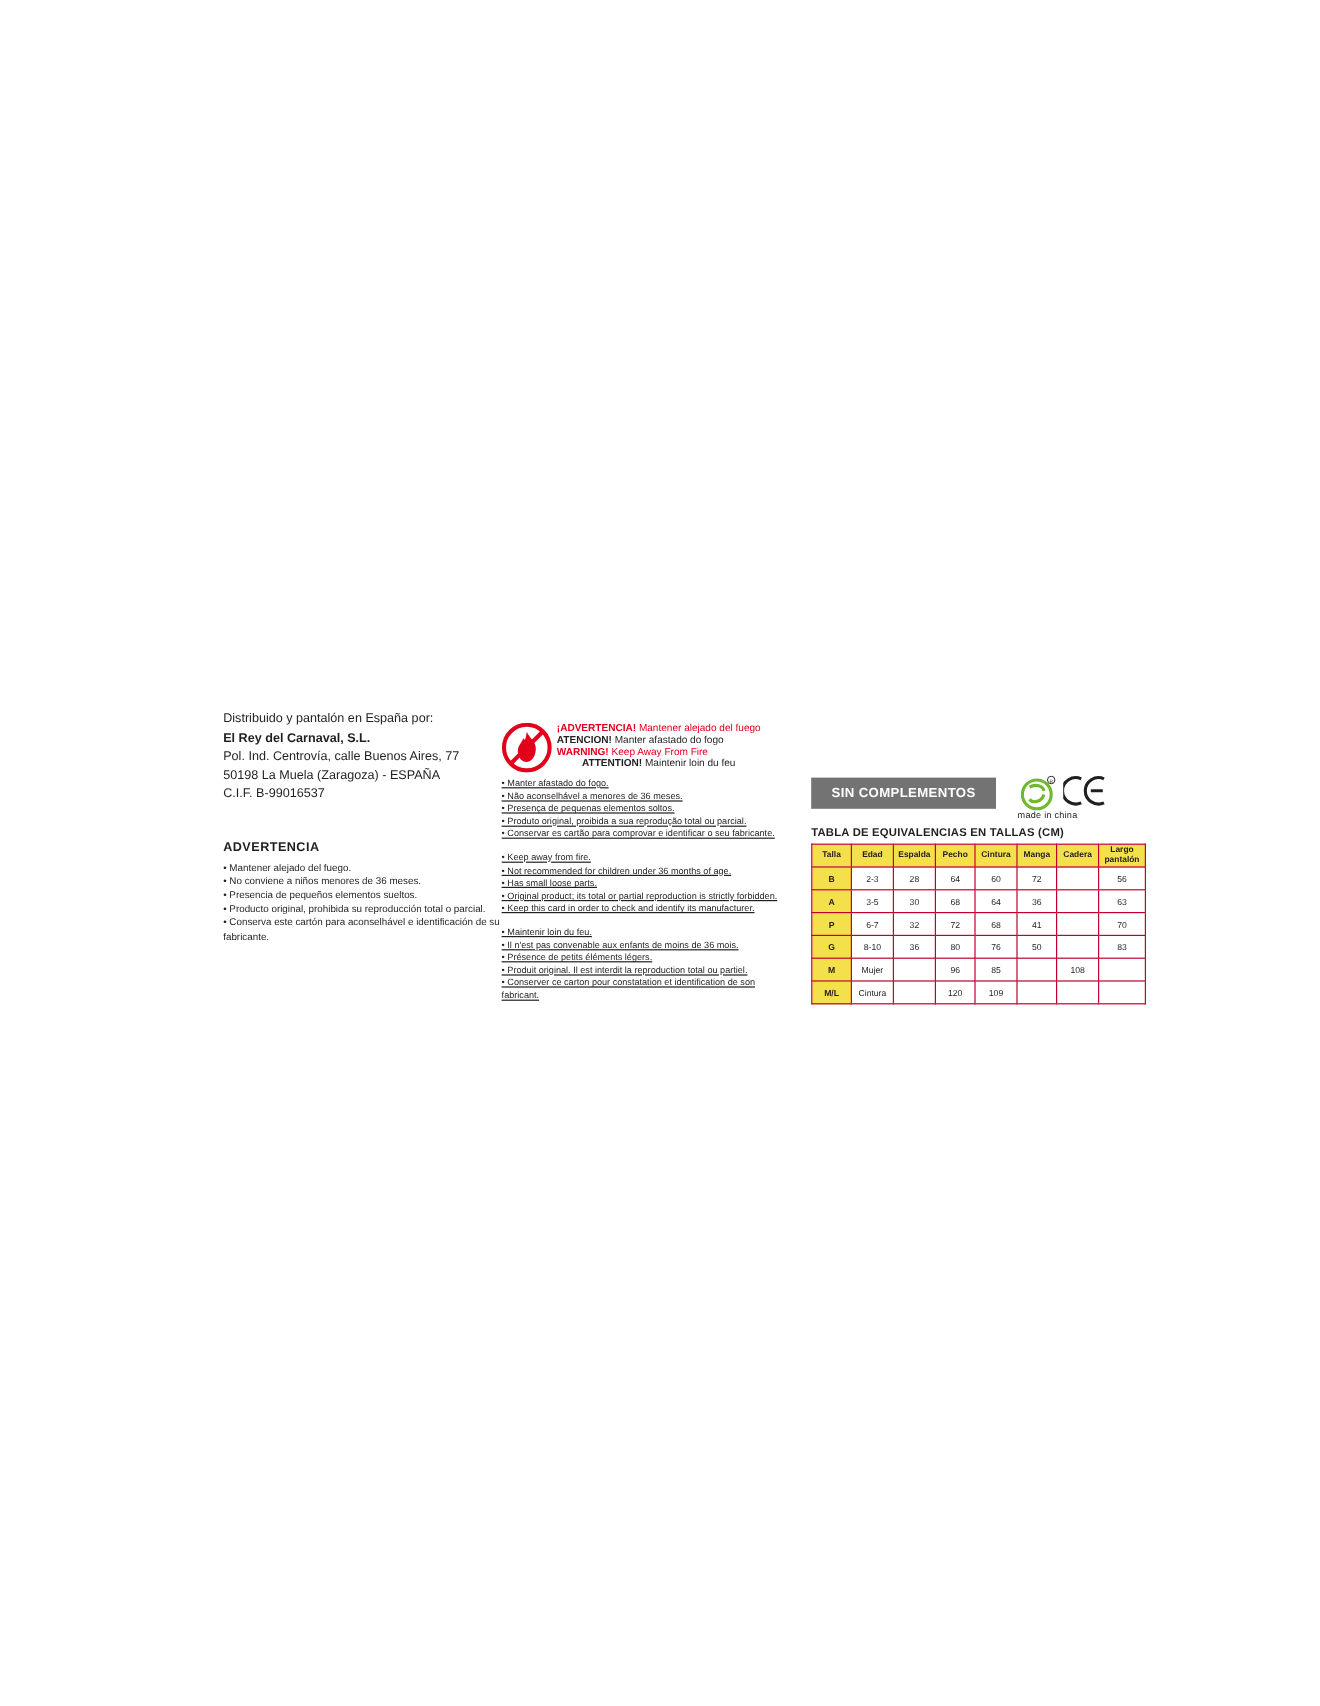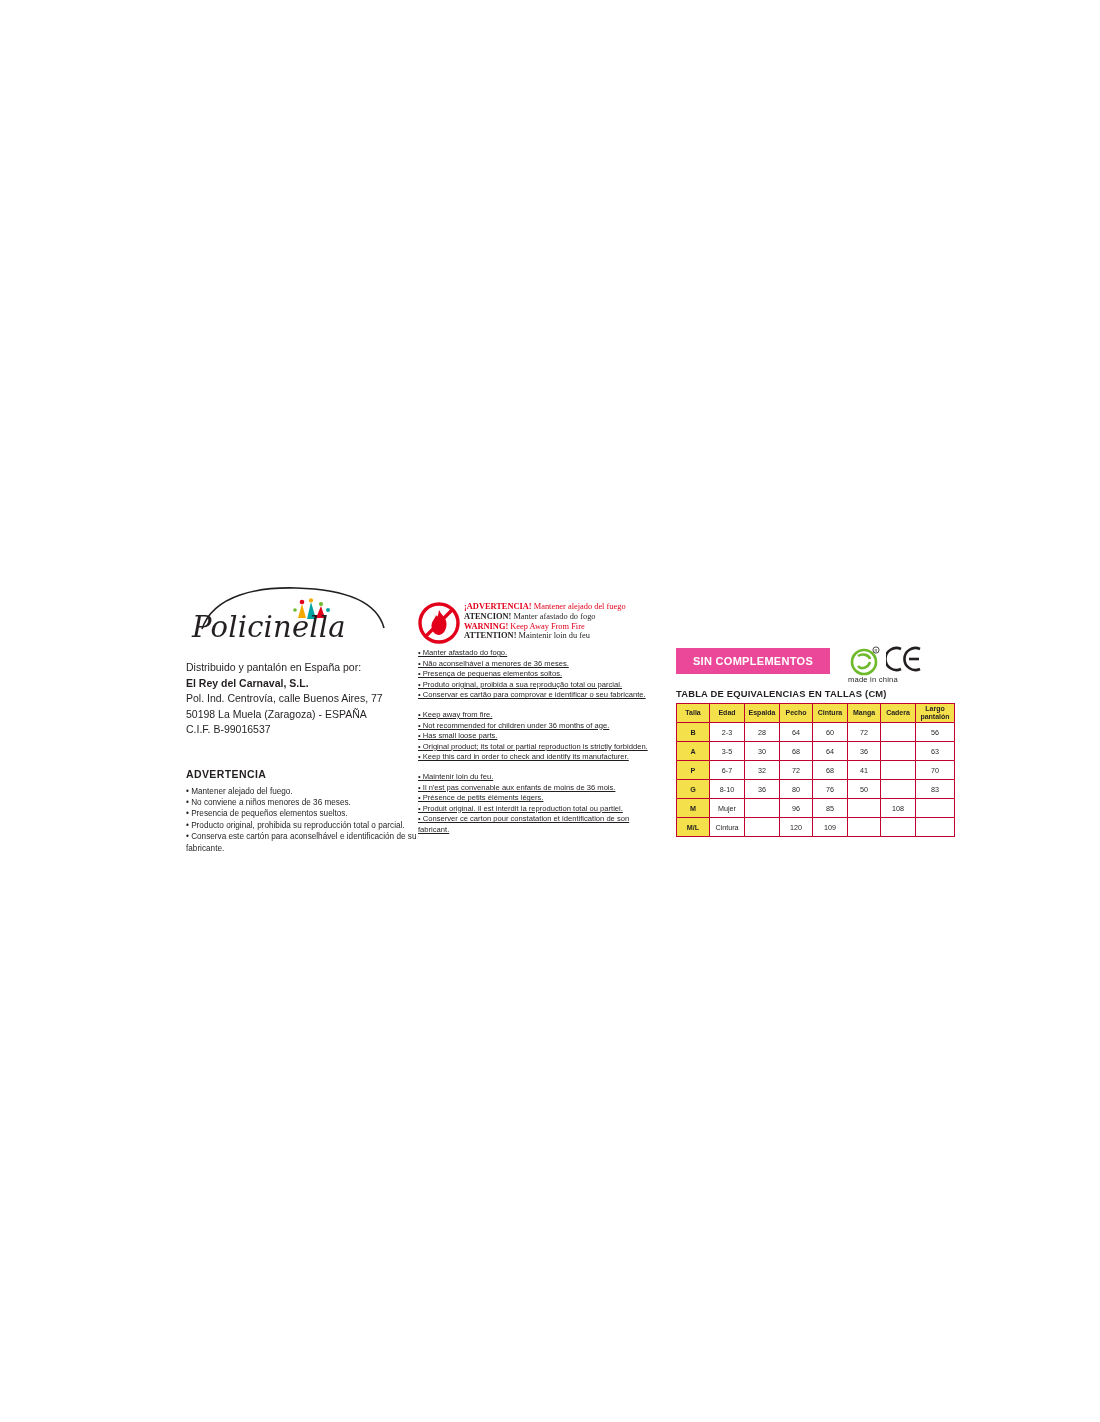--- a/index.html
+++ b/index.html
@@ -111,26 +111,25 @@
     top: 2px;
     width: 42px;
     height: 42px;
   }
   .warn-lines {
     position: absolute;
     left: 46px;
     top: 2px;
     font-size: 8.4px;
     line-height: 9.8px;
-    font-family: Liberation Serif, serif;
   }
   .warn-lines .l1 { color: #e2001a; font-weight: bold; }
   .warn-lines .l2 { color: #231f20; font-weight: bold; }
   .warn-lines .l3 { color: #e2001a; font-weight: bold; }
-  .warn-lines .l4 { color: #231f20; font-weight: bold; }
+  .warn-lines .l4 { color: #231f20; font-weight: bold; text-align: center; }
   .warn-lines .rest { font-weight: normal; }
 
   .c-bullets {
     font-size: 7.6px;
     line-height: 10.6px;
     color: #231f20;
     margin-top: 0;
     text-decoration: underline;
   }
   .c-bullets .grp { margin-bottom: 9px; }
@@ -147,21 +146,21 @@
   .badge-row {
     position: relative;
     height: 32px;
   }
   .sin-comp {
     position: absolute;
     left: 0;
     top: 0;
     width: 154px;
     height: 26px;
-    background: #ec4899;
+    background: #737373;
     color: #ffffff;
     font-size: 11px;
     font-weight: bold;
     letter-spacing: 0.3px;
     display: flex;
     align-items: center;
     justify-content: center;
   }
   .green-dot {
     position: absolute;
@@ -218,36 +217,20 @@
     font-weight: bold;
   }
 </style>
 </head>
 <body>
 
 <div class="sheet">
 
   <div class="left-block">
 
-    <div class="logo-wrap">
-      <svg class="logo-arc" viewBox="0 0 186 44">
-        <path d="M2 43 C 14 8, 60 1, 96 2 C 136 3, 176 12, 184 42" fill="none" stroke="#231f20" stroke-width="1.6"></path>
-      </svg>
-      <svg class="logo-confetti" viewBox="0 0 44 24">
-        <path d="M6 20 L10 6 L14 20 Z" fill="#f2a900"></path>
-        <path d="M15 21 L19 4 L24 21 Z" fill="#00a3a3"></path>
-        <path d="M24 20 L29 8 L33 20 Z" fill="#e2001a"></path>
-        <circle cx="10" cy="4" r="2.3" fill="#e2001a"></circle>
-        <circle cx="19" cy="2.4" r="2.1" fill="#f2a900"></circle>
-        <circle cx="29" cy="6" r="2.1" fill="#6fba2c"></circle>
-        <circle cx="36" cy="12" r="2" fill="#00a3a3"></circle>
-        <circle cx="3" cy="12" r="1.8" fill="#6fba2c"></circle>
-      </svg>
-      <div class="logo-word">Policinella</div>
-    </div>
 
     <div class="addr">
       <div>Distribuido y pantalón en España por:</div>
       <div class="strong">El Rey del Carnaval, S.L.</div>
       <div class="ital">Pol. Ind. Centrovía, calle Buenos Aires, 77</div>
       <div>50198 La Muela (Zaragoza) - ESPAÑA</div>
       <div>C.I.F. B-99016537</div>
     </div>
 
     <div class="adv-title">ADVERTENCIA</div>

